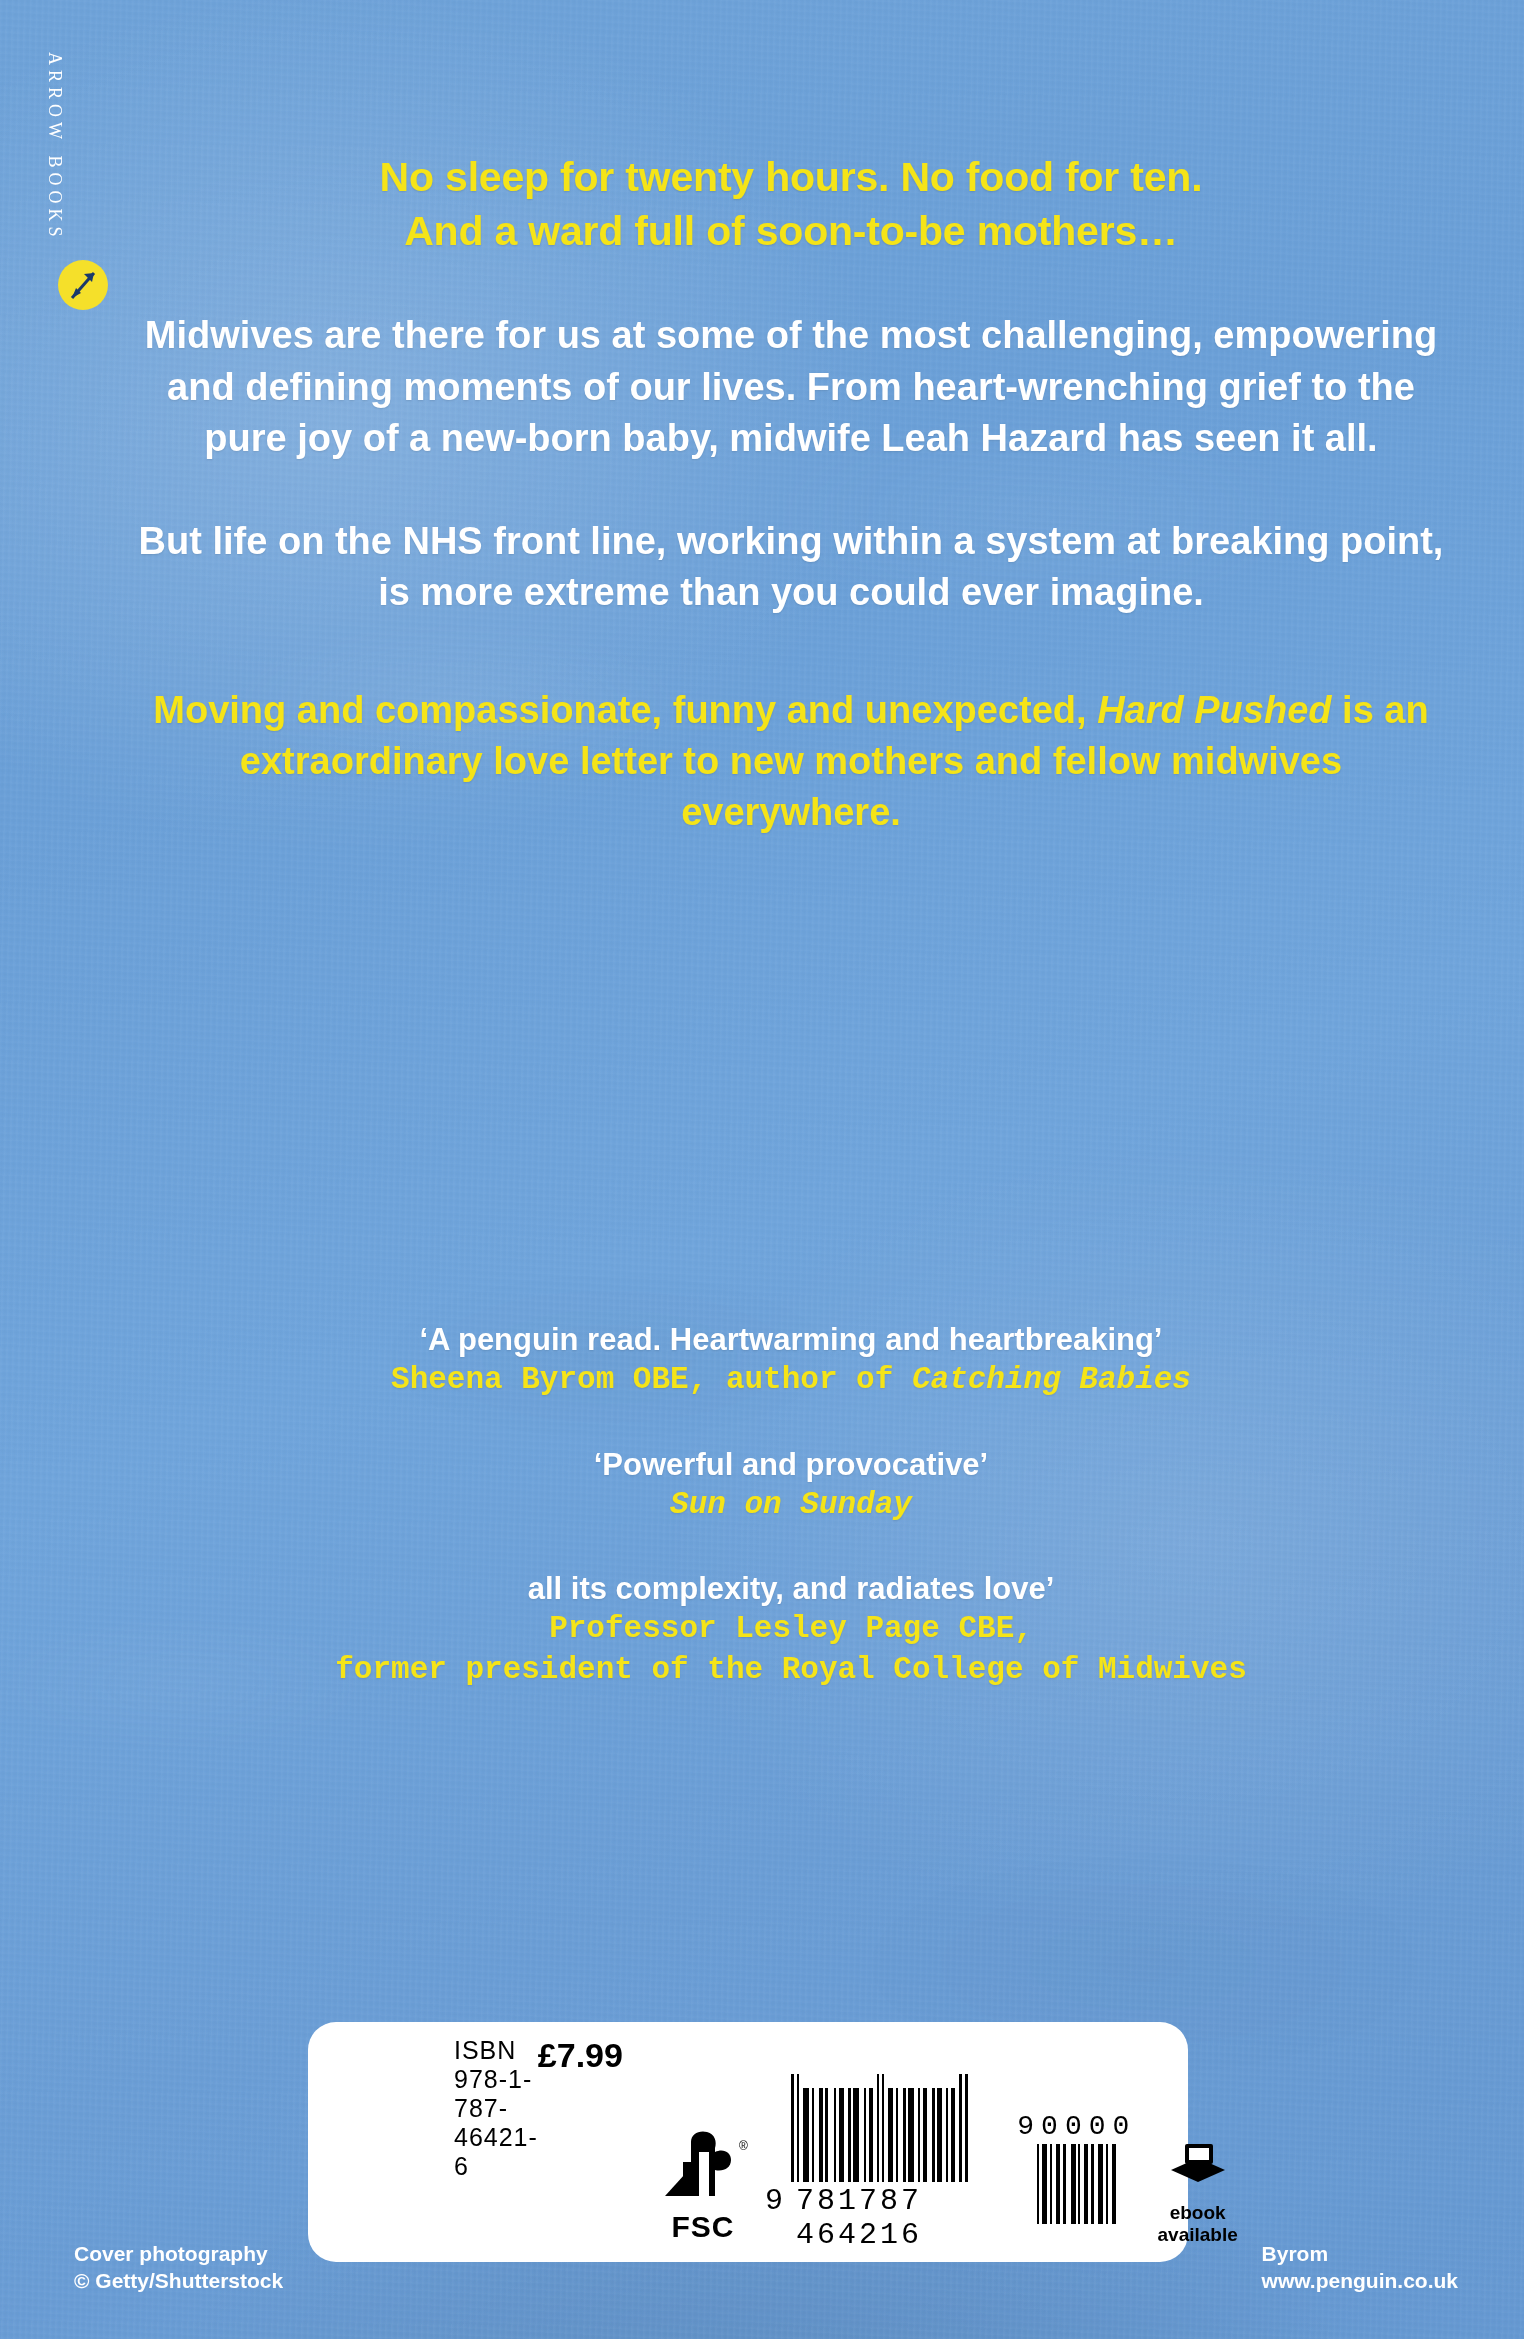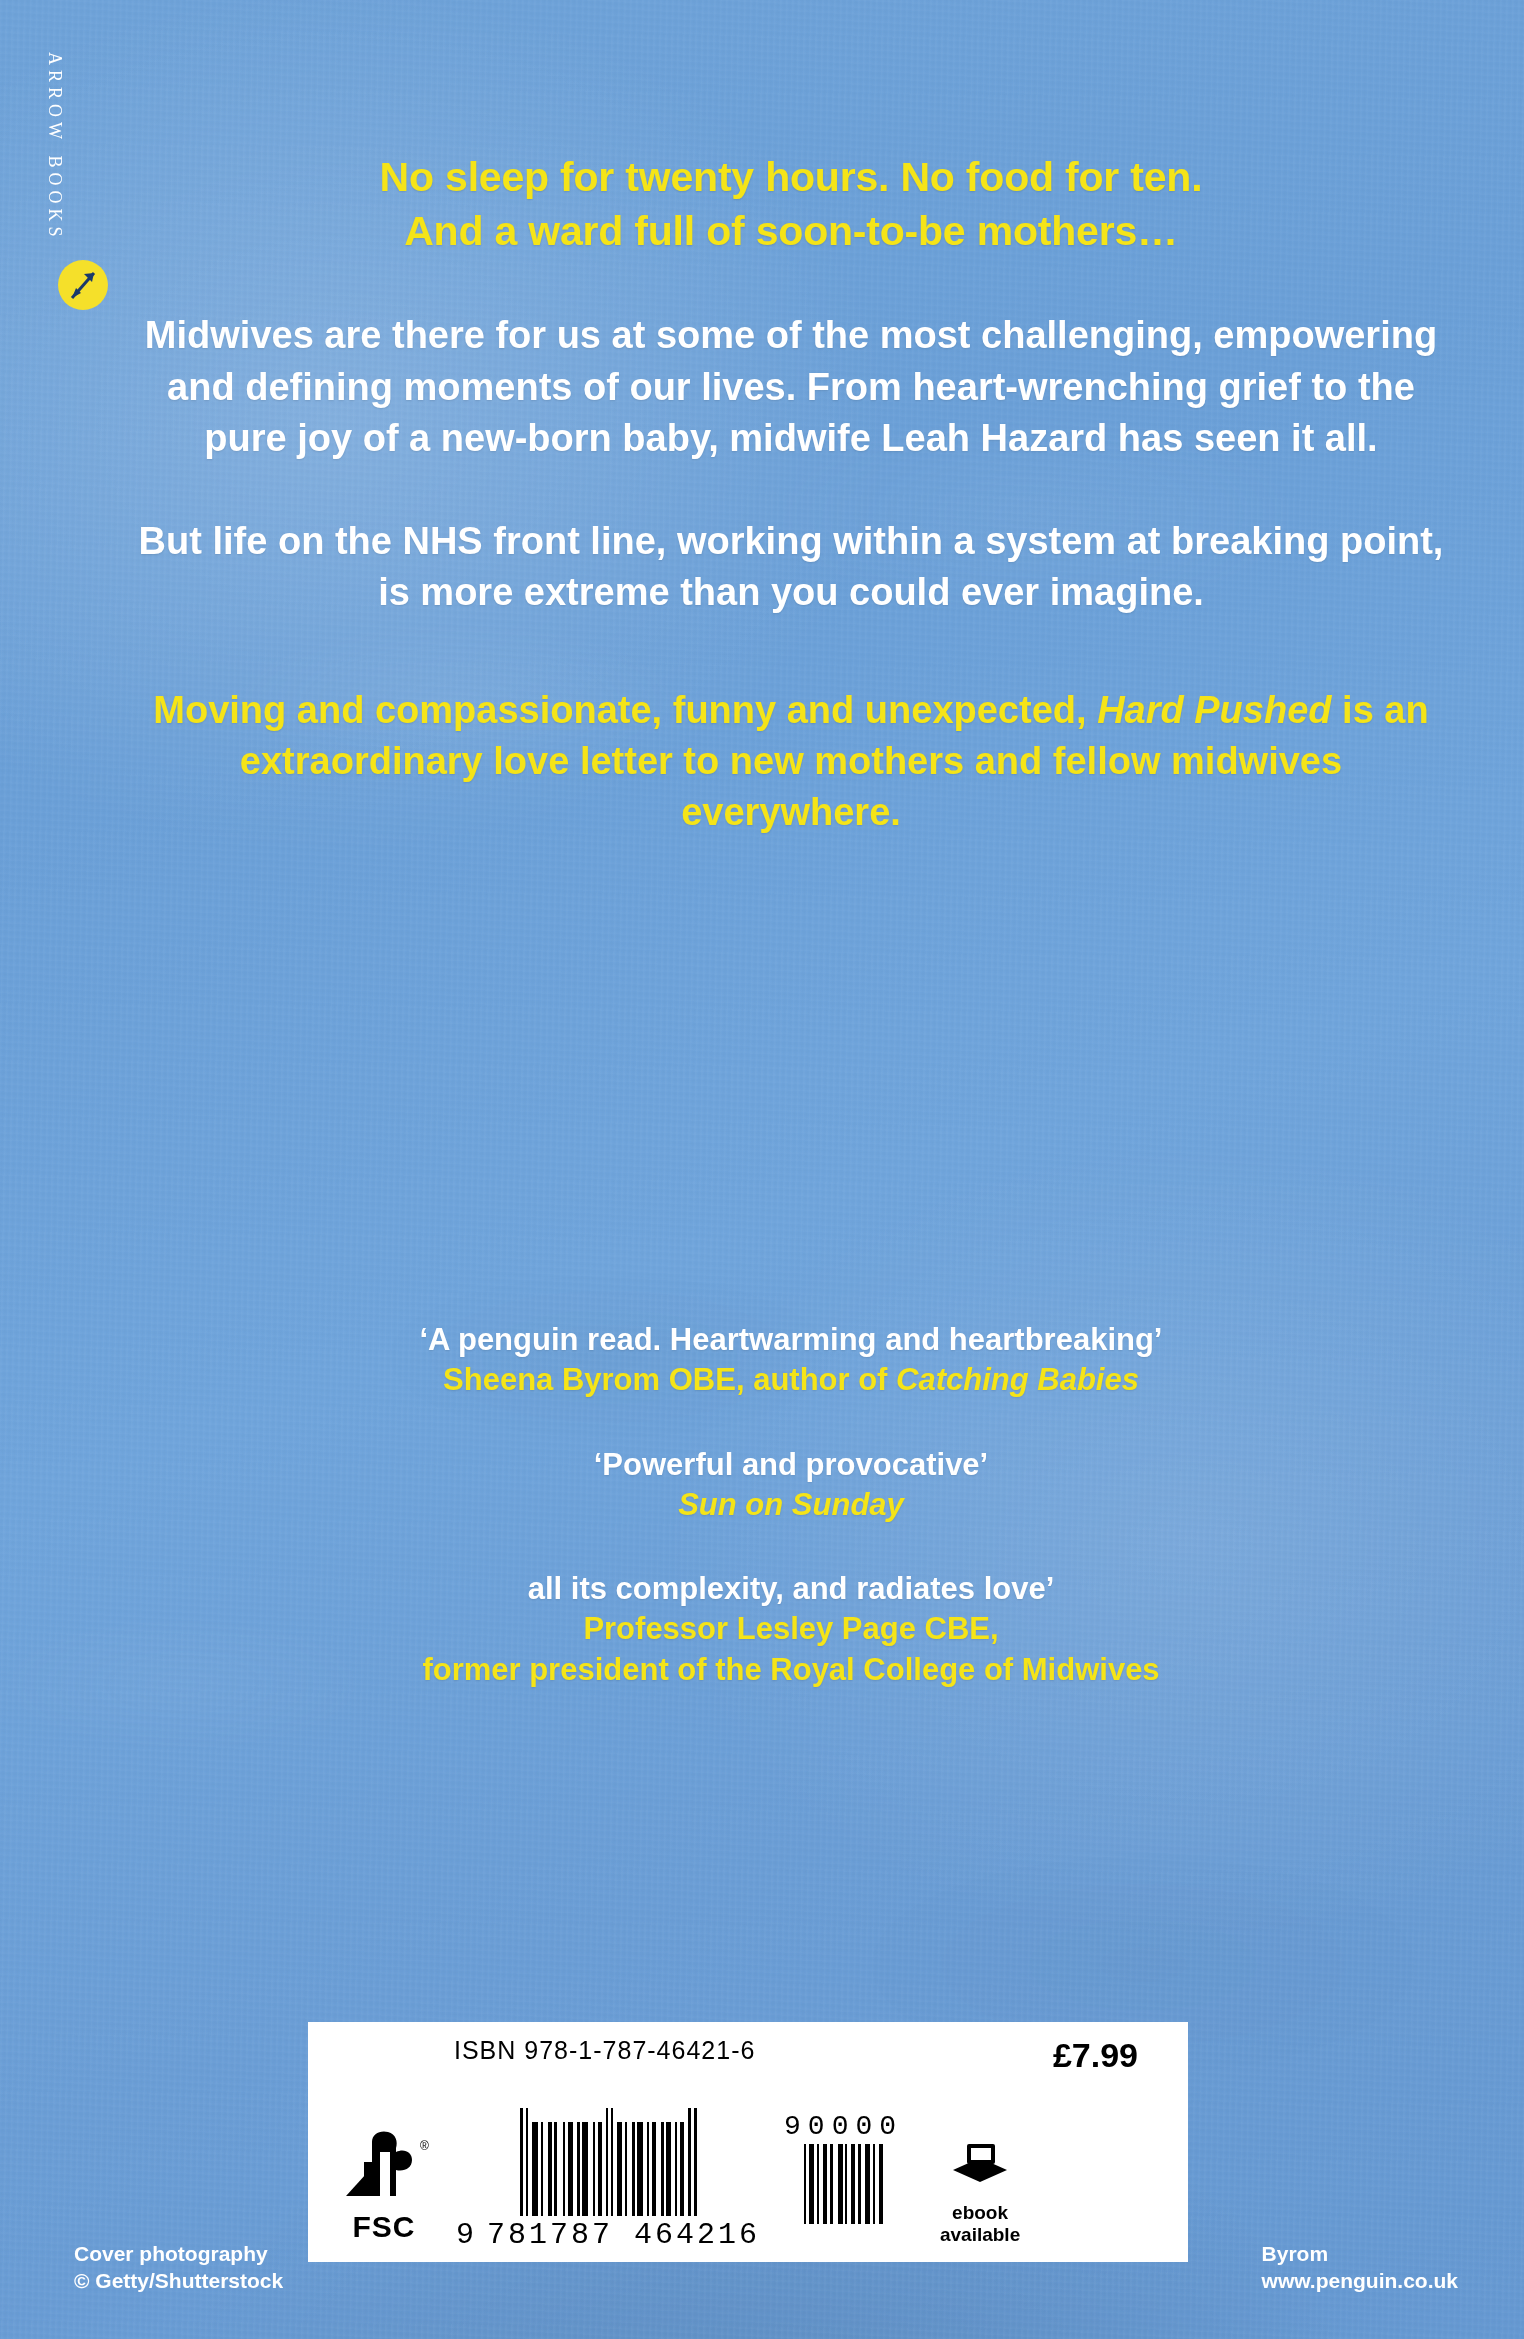--- a/index.html
+++ b/index.html
@@ -119,20 +119,21 @@
     font-weight: bold;
     line-height: 1.30;
     text-shadow: 0 1px 2px rgba(0,0,0,0.10);
   }
   .quote-yellow {
     color: #f5e418;
     font-size: 31px;
     font-weight: bold;
     line-height: 1.30;
     text-shadow: 0 1px 2px rgba(0,0,0,0.10);
+    font-family: Liberation Mono, monospace;
   }
   .quote-yellow.italic { font-style: italic; }
 
   
   .cover-credit {
     position: absolute;
     left: 74px;
     bottom: 44px;
     color: #ffffff;
     font-size: 21px;
@@ -153,23 +154,24 @@
 
   
   .barcode-panel {
     position: absolute;
     left: 308px;
     top: 2022px;
     width: 880px;
     height: 240px;
     background: #ffffff;
     display: flex;
-    flex-direction: column;
+    flex-direction: row;
     padding: 10px 18px 8px 18px;
     box-sizing: border-box;
+    border-radius: 28px;
   }
   .bp-top {
     display: flex;
     justify-content: space-between;
     align-items: flex-start;
     padding: 4px 14px 0 128px;
   }
   .isbn-text {
     font-size: 25px;
     letter-spacing: 1px;

